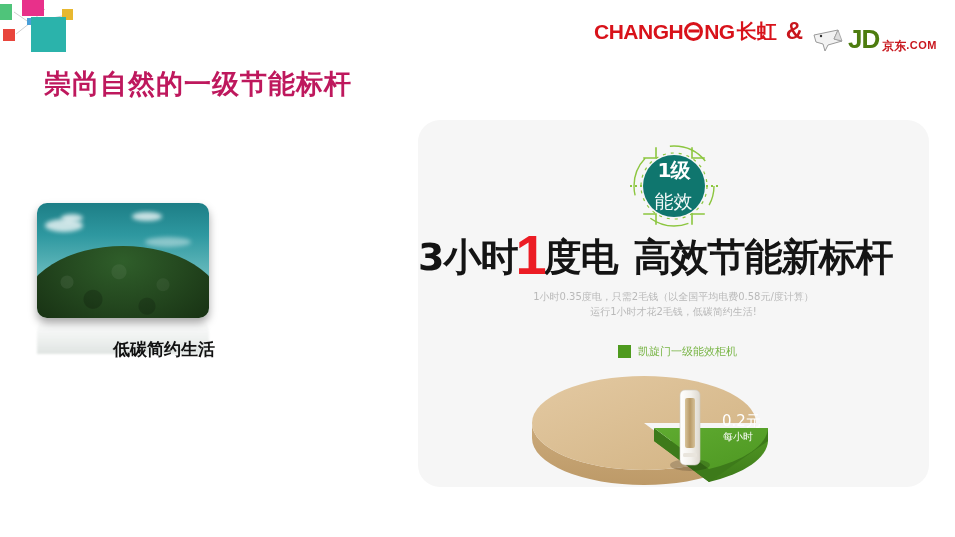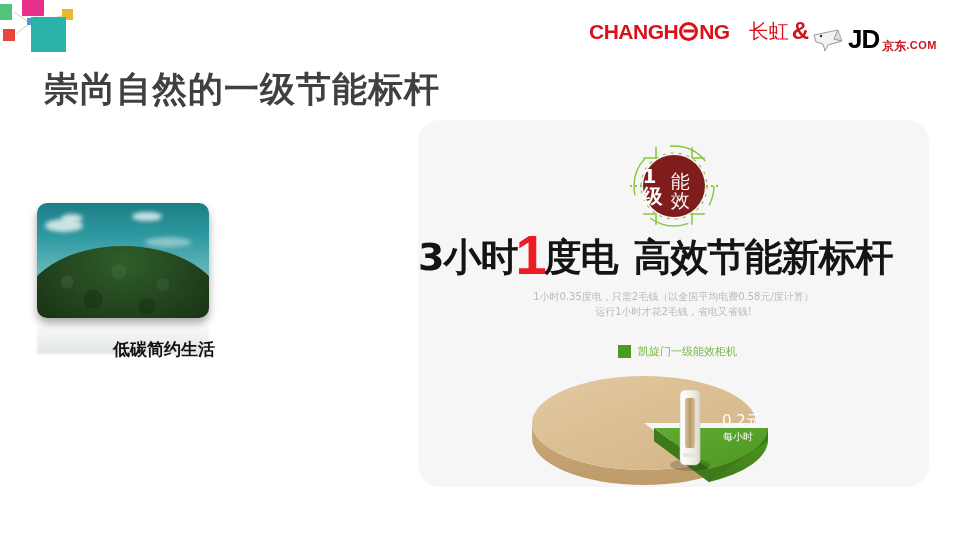--- a/index.html
+++ b/index.html
@@ -12,59 +12,59 @@
   }
   .slide{position:absolute;inset:0;background:#fff;}
 
   
   .deco{position:absolute;left:0;top:0;width:95px;height:62px;}
   .deco svg{display:block;}
 
   
   .brands{
     position:absolute;right:18px;top:14px;
-    display:flex;align-items:center;
+    display:flex;align-items:center;gap:6px;
     height:34px;
   }
   .ch-logo{display:flex;align-items:center;gap:1px;}
   .ch-word{
     font-weight:bold;color:#d8121a;
     font-size:21px;letter-spacing:-0.5px;
     font-family:"Liberation Sans",sans-serif;
     line-height:1;
   }
   .ch-ring{
     display:inline-block;width:13px;height:13px;border-radius:50%;
     border:3px solid #d8121a;position:relative;margin:0 0px;
     vertical-align:-1px;
   }
   .ch-ring:after{
     content:"";position:absolute;left:50%;top:50%;
     width:11px;height:3px;background:#d8121a;
     transform:translate(-50%,-50%);
   }
   .ch-cn{
-    font-size:20px;color:#d8121a;font-weight:normal;
-    font-family:"DejaVu Sans",sans-serif;line-height:1;margin-left:18px;
+    font-size:20px;color:#d8121a;font-weight:bold;
+    font-family:"DejaVu Sans",sans-serif;line-height:1;margin-left:1px;
   }
   .amp{
     font-size:24px;color:#c8161d;font-weight:bold;
     margin:0 3px;line-height:1;
   }
   .jd-logo{display:flex;align-items:flex-end;gap:2px;}
   .jd-dog{width:34px;height:24px;}
-  .jd-text{font-size:26px;font-weight:bold;color:#000000;line-height:1;letter-spacing:-1px;}
+  .jd-text{font-size:26px;font-weight:bold;color:#4d7c0f;line-height:1;letter-spacing:-1px;}
   .jd-sub{display:flex;flex-direction:row;line-height:1;margin-left:1px;margin-top:30px;}
   .jd-cn{font-size:12px;color:#c8161d;font-weight:bold;font-family:"DejaVu Sans",sans-serif;}
   .jd-com{font-size:11px;color:#c8161d;font-weight:bold;letter-spacing:0.5px;}
 
   
   .title{
     position:absolute;left:44px;top:66px;
-    font-size:35px;font-weight:bold;color:#404040;
+    font-size:27px;font-weight:bold;color:#be185d;
     font-family:"DejaVu Sans",sans-serif;
     letter-spacing:1px;
   }
 
   
   .photo-wrap{position:absolute;left:37px;top:203px;width:172px;}
   .photo{
     width:172px;height:115px;border-radius:10px;overflow:hidden;
     position:relative;box-shadow:0 5px 9px rgba(0,0,0,.35);
   }
@@ -114,22 +114,22 @@
     position:absolute;left:418px;top:120px;width:511px;height:367px;
     background:#f6f6f6;border-radius:22px;
   }
 
   
   .badge{position:absolute;left:50%;top:18px;transform:translateX(-50%);width:96px;height:96px;}
   .badge svg{display:block;}
   .badge-core{
     position:absolute;left:50%;top:50%;transform:translate(-50%,-50%);
     width:62px;height:62px;border-radius:50%;
-    background:#7f1d1d;
-    display:flex;flex-direction:row;align-items:center;justify-content:center;
+    background:#0f766e;
+    display:flex;flex-direction:column;align-items:center;justify-content:center;
     color:#fff;font-family:"DejaVu Sans",sans-serif;line-height:1;
   }
   .badge-l1{font-size:20px;font-weight:bold;letter-spacing:-1px;}
   .badge-l2{font-size:19px;margin-top:14px;opacity:.95;font-family:Liberation Mono, monospace;}
 
   
   .headline{
     position:absolute;left:0;right:0;top:112px;text-align:left;
     font-family:"DejaVu Sans",sans-serif;
     font-size:38px;font-weight:bold;color:#141414;
@@ -253,21 +253,21 @@
       <div class="badge-core">
         <span class="badge-l1">1级</span>
         <span class="badge-l2">能效</span>
       </div>
     </div>
 
     <div class="headline"><span>3小时</span><span class="big1">1</span><span>度电</span><span class="gap"></span><span>高效节能新标杆</span></div>
 
     <div class="para">
       <div>1小时0.35度电，只需2毛钱（以全国平均电费0.58元/度计算）</div>
-      <div>运行1小时才花2毛钱，省电又省钱!</div>
+      <div>运行1小时才花2毛钱，低碳简约生活!</div>
     </div>
 
     <div class="legend">
       <span class="legend-swatch"></span>
       <span class="legend-label">凯旋门一级能效柜机</span>
     </div>
 
     <div class="pie-area">
       <svg width="360" height="118" viewBox="0 0 360 118">
         <defs>

